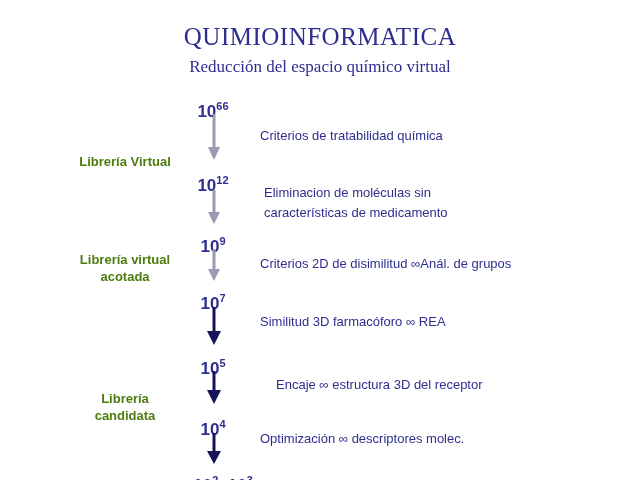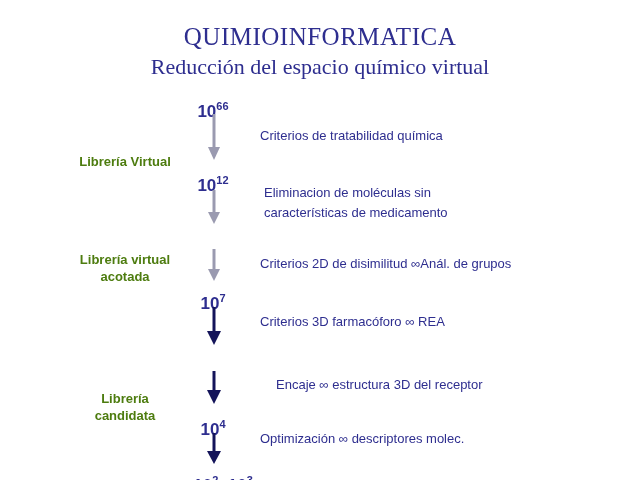--- a/index.html
+++ b/index.html
@@ -27,21 +27,21 @@
     text-align: center;
     color: #2e2e8f;
     font-family: "Liberation Serif", serif;
   }
   .title-line1 {
     font-size: 25px;
     letter-spacing: 0.5px;
     line-height: 30px;
   }
   .title-line2 {
-    font-size: 22px;
+    font-size: 17px;
     line-height: 30px;
   }
 
   
   .abs {
     position: absolute;
     white-space: nowrap;
     margin-top: 12px;
   }
 
@@ -104,25 +104,31 @@
 candidata</div>
 
   <div class="abs magnitude" style="left:178px; top:90px; width:70px;">
     <span>10</span><sup>66</sup>
   </div>
 
   <div class="abs magnitude" style="left:178px; top:164px; width:70px;">
     <span>10</span><sup>12</sup>
   </div>
 
+  <div class="abs magnitude" style="left:178px; top:225px; width:70px;">
+    <span>10</span><sup>9</sup>
+  </div>
 
   <div class="abs magnitude" style="left:178px; top:282px; width:70px;">
     <span>10</span><sup>7</sup>
   </div>
 
+  <div class="abs magnitude" style="left:178px; top:347px; width:70px;">
+    <span>10</span><sup>5</sup>
+  </div>
 
   <div class="abs magnitude" style="left:178px; top:408px; width:70px;">
     <span>10</span><sup>4</sup>
   </div>
 
   <div class="abs magnitude" style="left:168px; top:464px; width:110px;">
     <span>10</span><sup>2</sup><span>–10</span><sup>3</sup>
   </div>
 
   <svg class="arrow" style="left:206px; top:114px;" width="16" height="48" viewBox="0 0 16 48">
@@ -155,19 +161,19 @@
     <polygon points="8,31 1,18 15,18" fill="#14145a"></polygon>
   </svg>
 
   <div class="abs criterion" style="left:260px; top:114px; width:370px;">Criterios de tratabilidad química</div>
 
   <div class="abs criterion" style="left:264px; top:171px; width:370px;">Eliminacion de  moléculas sin
 características de medicamento</div>
 
   <div class="abs criterion" style="left:260px; top:242px; width:380px;">Criterios  2D de  disimilitud ∞Anál. de grupos</div>
 
-  <div class="abs criterion" style="left:260px; top:300px; width:370px;">Criterios  3D  farmacóforo  ∞ REA</div>
+  <div class="abs criterion" style="left:260px; top:300px; width:370px;">Similitud  3D  farmacóforo  ∞ REA</div>
 
   <div class="abs criterion" style="left:276px; top:363px; width:370px;">Encaje  ∞ estructura 3D del  receptor</div>
 
   <div class="abs criterion" style="left:260px; top:417px; width:370px;">Optimización  ∞ descriptores molec.</div>
 
 </div>
 
 </body></html>

